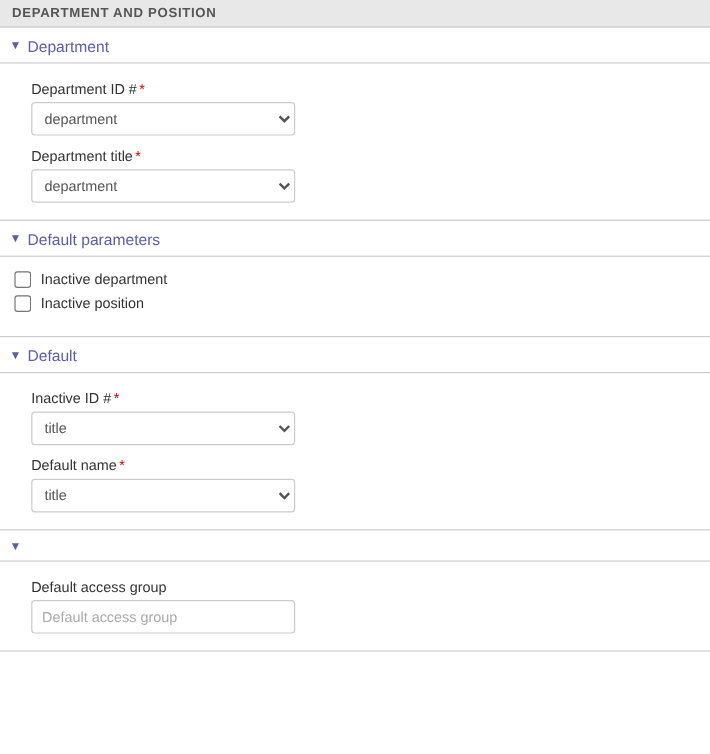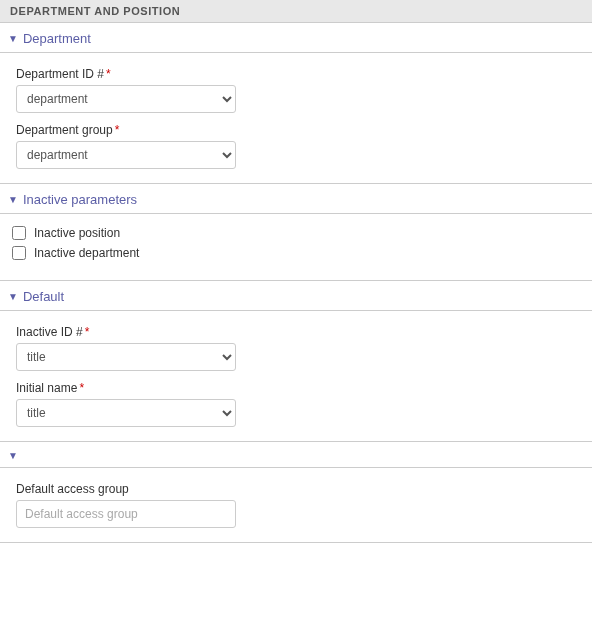--- a/index.html
+++ b/index.html
@@ -48,21 +48,21 @@
       color: #5b5ea6;
       font-size: 13px;
       font-weight: normal;
     }
     .section-divider {
       border: none;
       border-top: 1px solid #ccc;
       margin: 0 0 8px 0;
     }
     .field-group {
-      padding: 6px 12px 4px 16px;
+      padding: 6px 12px 4px 26px;
     }
     .field-label {
       font-size: 12px;
       color: #333;
       margin-bottom: 4px;
       font-weight: normal;
     }
     .required-star {
       color: #cc0000;
       margin-left: 2px;
@@ -128,43 +128,43 @@
       <div class="field-label">
         <span>Department ID #</span><span class="required-star">*</span>
       </div>
       <select class="field-select">
         <option>department</option>
       </select>
     </div>
 
     <div class="field-group">
       <div class="field-label">
-        <span>Department group</span><span class="required-star">*</span>
+        <span>Department title</span><span class="required-star">*</span>
       </div>
       <select class="field-select">
         <option>department</option>
       </select>
     </div>
   </div>
 
   <div class="collapsible-section">
     <div class="collapsible-header">
       <span class="chevron">▼</span>
-      <span class="section-title">Inactive parameters</span>
+      <span class="section-title">Default parameters</span>
     </div>
     <hr class="section-divider">
 
     <div class="checkbox-group">
       <div class="checkbox-item">
         <input type="checkbox" style="">
-        <span class="checkbox-label">Inactive position</span>
+        <span class="checkbox-label">Inactive department</span>
       </div>
       <div class="checkbox-item">
         <input type="checkbox" style="">
-        <span class="checkbox-label">Inactive department</span>
+        <span class="checkbox-label">Inactive position</span>
       </div>
     </div>
   </div>
 
   <div class="collapsible-section">
     <div class="collapsible-header">
       <span class="chevron">▼</span>
       <span class="section-title">Default</span>
     </div>
     <hr class="section-divider">
@@ -173,21 +173,21 @@
       <div class="field-label">
         <span>Inactive ID #</span><span class="required-star">*</span>
       </div>
       <select class="field-select">
         <option>title</option>
       </select>
     </div>
 
     <div class="field-group">
       <div class="field-label">
-        <span>Initial name</span><span class="required-star">*</span>
+        <span>Default name</span><span class="required-star">*</span>
       </div>
       <select class="field-select">
         <option>title</option>
       </select>
     </div>
   </div>
 
   <div class="collapsible-section">
     <div class="collapsible-header">
       <span class="chevron">▼</span>

